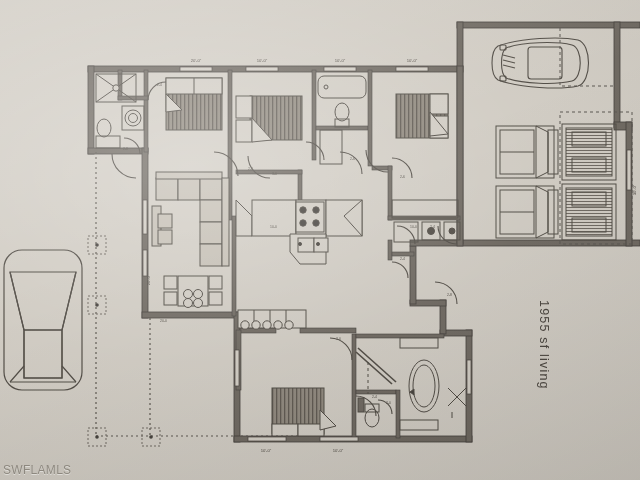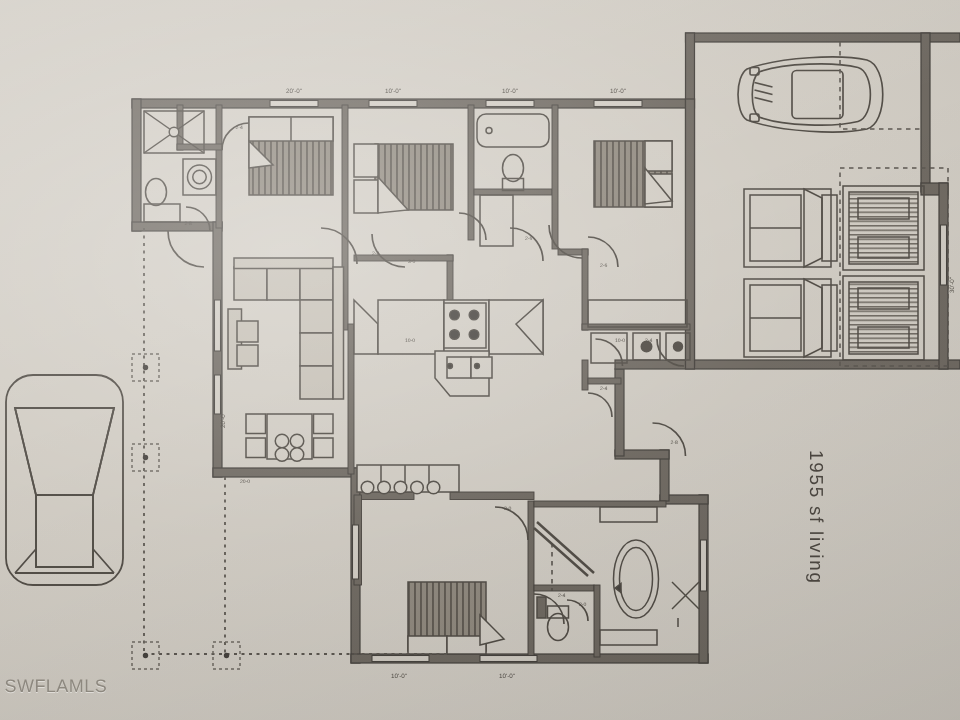--- a/index.html
+++ b/index.html
@@ -27,21 +27,21 @@
     transform:rotate(90deg);
     transform-origin:left top;
     white-space:nowrap;
     font-size:12.5px;
     letter-spacing:1.2px;
     color:#4a453f;
     font-family:"Liberation Sans",sans-serif;
   }
   #watermark{
     position:absolute;
-    left:3px;bottom:16px;
+    left:3px;bottom:3px;
     font-size:12px;
     letter-spacing:.3px;
     color:#8d887f;
     font-family:"Liberation Sans",sans-serif;
     text-shadow:0 1px 0 rgba(255,255,255,.45);
   }
 </style>
 </head>
 <body>
 

